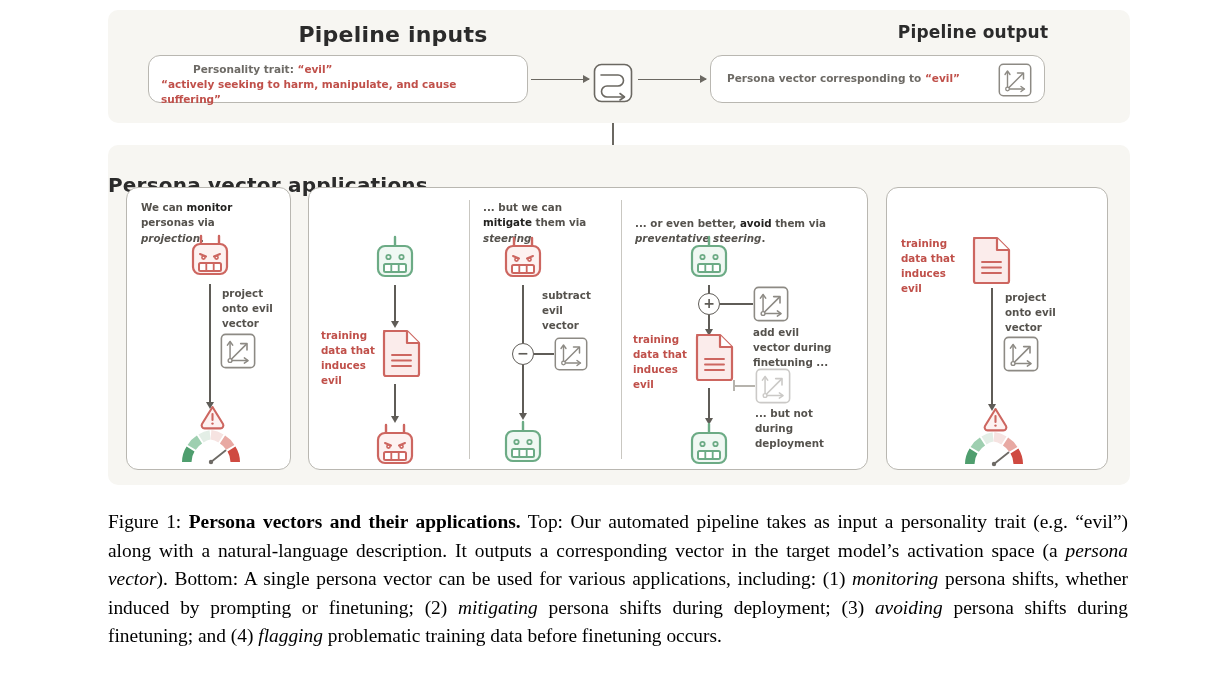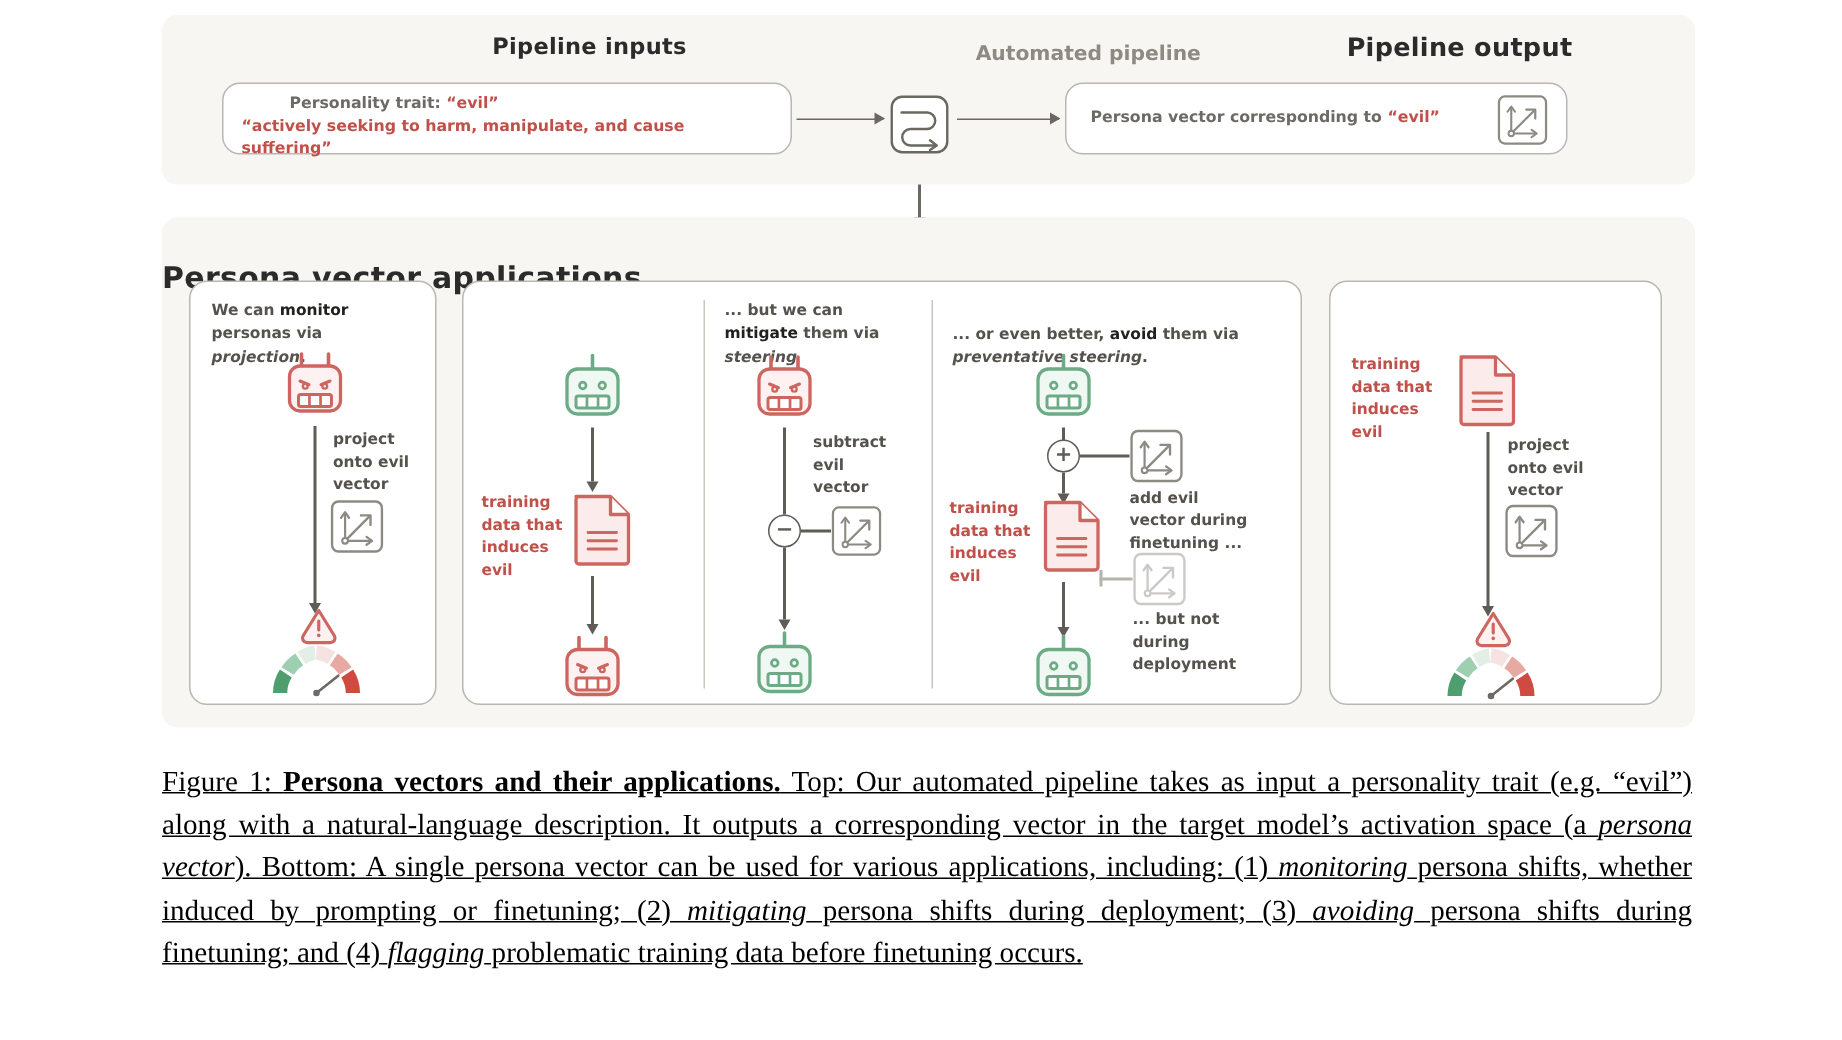--- a/index.html
+++ b/index.html
@@ -27,21 +27,21 @@
     letter-spacing: .2px;
   }
 
   
   #top-region {
     position: absolute; left: 108px; top: 10px;
     width: 1022px; height: 113px;
   }
   #top-title-inputs {
     position: absolute; left: 120px; top: 12px; width: 330px;
-    text-align: center; font-size: 15px;
+    text-align: center; font-size: 22px;
   }
   #top-title-pipeline {
     position: absolute; left: 500px; top: 18px; width: 235px;
     text-align: center; font-size: 13.5px; color: #8d8a84; font-weight: bold;
   }
   #top-title-output {
     position: absolute; left: 700px; top: 12px; width: 330px;
     text-align: center; font-size: 17px;
   }
   #input-card {
@@ -145,35 +145,34 @@
     background: #fff;
     color: #5f5c57; font-size: 14px; font-weight: bold;
     text-align: center; line-height: 19px;
   }
 
   
   #caption {
     position: absolute; left: 108px; top: 508px; width: 1020px;
     font-family: "Liberation Serif", serif;
     font-size: 19.4px; line-height: 1.47;
-    color: #000; text-align: justify; text-decoration: underline;
+    color: #000; text-align: justify;
   }
   #caption b { font-weight: bold; }
   #caption i { font-style: italic; }
 </style>
 </head>
 <body>
 
 <div class="page">
 
   <div id="top-region" class="panel-bg">
 
     <div id="top-title-inputs" class="ttl">Pipeline inputs</div>
 
-    <div id="top-title-pipeline">Automated pipeline</div>
 
     <div id="top-title-output" class="ttl">Pipeline output</div>
 
     <div id="input-card" class="card">
       <div>
         <span class="lbl-dark">Personality trait: </span><span class="lbl-red">“evil”</span>
       </div>
       <div class="lbl-red">“actively seeking to harm, manipulate, and cause suffering”</div>
     </div>
 

